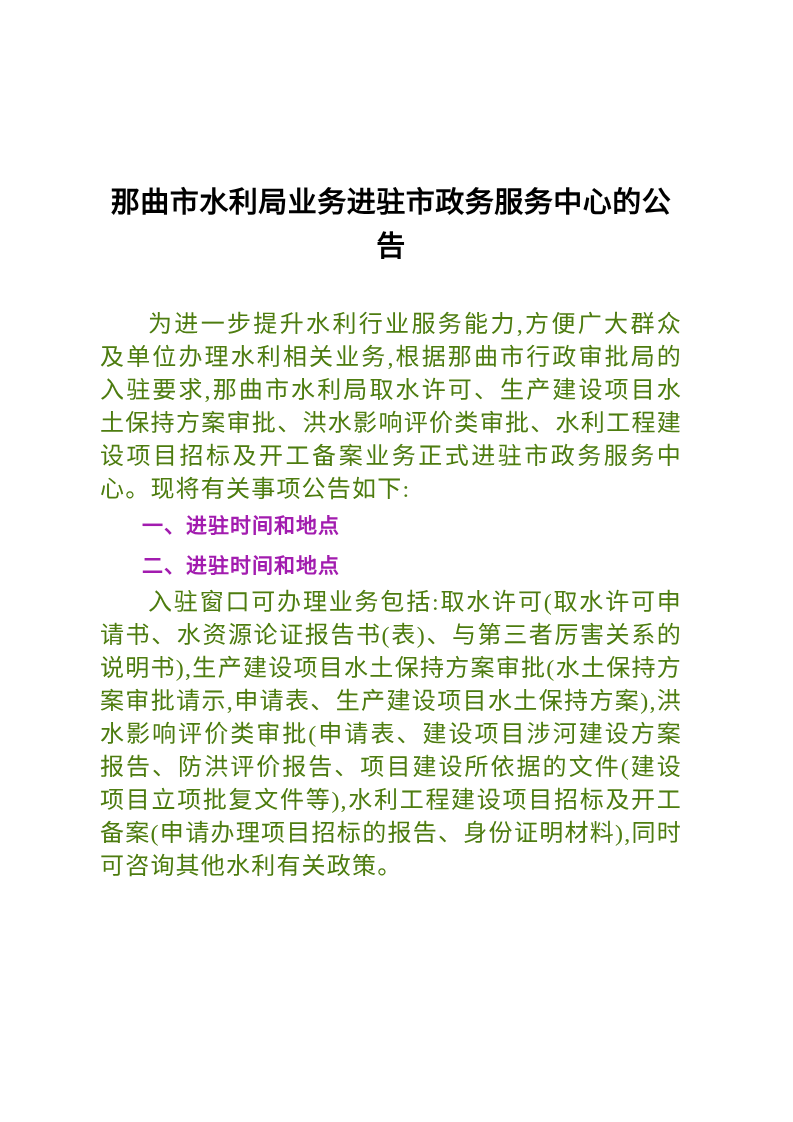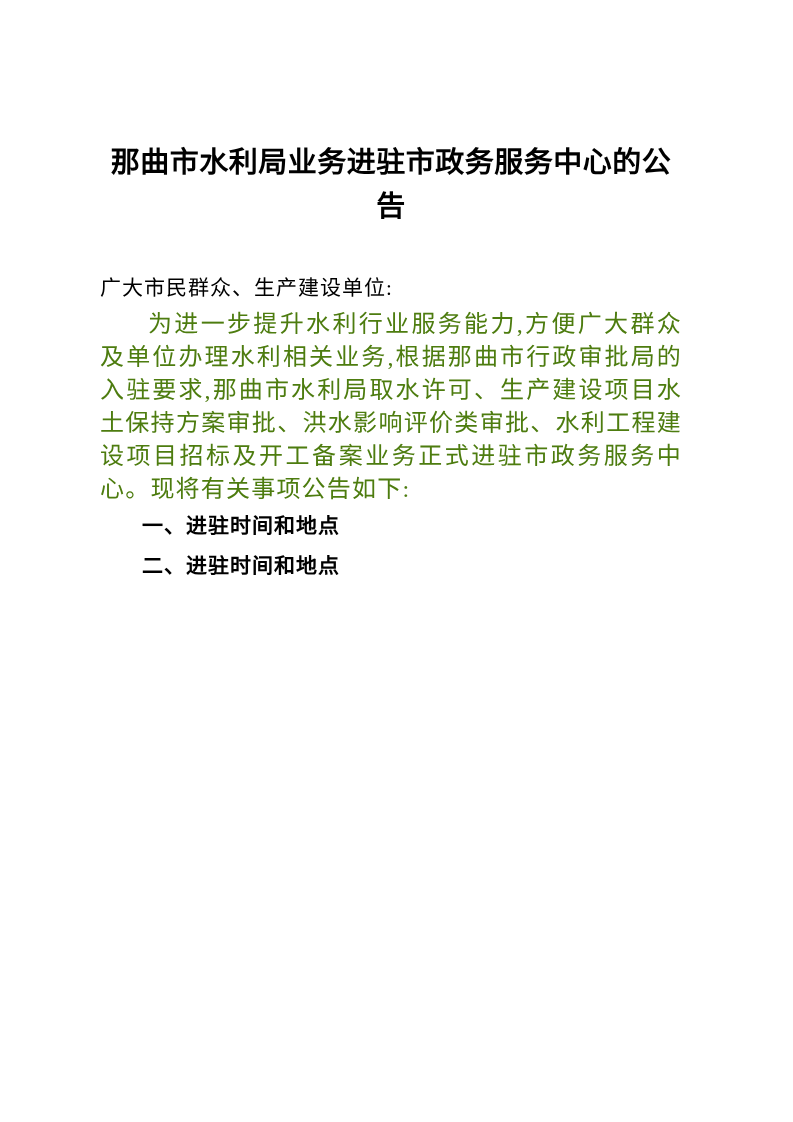--- a/index.html
+++ b/index.html
@@ -10,20 +10,21 @@
   .doc-page {
     position: relative;
     width: 793px;
     height: 946px;
     background: #ffffff;
     box-sizing: border-box;
     padding: 140px 111px 0 100px;
     overflow: hidden;
     color: #000000;
     font-family: "Liberation Serif", "DejaVu Serif", serif;
+    margin-top: 40px;
   }
   .doc-title {
     margin: 0 0 40px 0;
     font-family: "Liberation Serif", "DejaVu Serif", serif;
     font-weight: 900;
     font-size: 29px;
     line-height: 44px;
     text-align: center;
     letter-spacing: 0.5px;
     color: #000000;
@@ -49,29 +50,29 @@
     color: #4d7c0f;
   }
   .body-block h2.heading {
     margin: 0;
     font-family: "Liberation Sans", "DejaVu Sans", sans-serif;
     font-weight: bold;
     font-size: 21px;
     line-height: 40px;
     letter-spacing: 1px;
     text-indent: 2em;
-    color: #000000;
+    color: #a21caf;
   }
 </style>
 </head>
 <body>
 
 <div class="doc-page">
   <h1 class="doc-title">那曲市水利局业务进驻市政务服务中心的公告</h1>
 
-  <p class="salutation">广大市民群众、生产建设单位:</p>
 
   <div class="body-block">
       <p class="paragraph">为进一步提升水利行业服务能力,方便广大群众及单位办理水利相关业务,根据那曲市行政审批局的入驻要求,那曲市水利局取水许可、生产建设项目水土保持方案审批、洪水影响评价类审批、水利工程建设项目招标及开工备案业务正式进驻市政务服务中心。现将有关事项公告如下:</p>
       <h2 class="heading">一、进驻时间和地点</h2>
       <h2 class="heading">二、进驻时间和地点</h2>
+      <p class="paragraph">入驻窗口可办理业务包括:取水许可(取水许可申请书、水资源论证报告书(表)、与第三者厉害关系的说明书),生产建设项目水土保持方案审批(水土保持方案审批请示,申请表、生产建设项目水土保持方案),洪水影响评价类审批(申请表、建设项目涉河建设方案报告、防洪评价报告、项目建设所依据的文件(建设项目立项批复文件等),水利工程建设项目招标及开工备案(申请办理项目招标的报告、身份证明材料),同时可咨询其他水利有关政策。</p>
     </div>
 </div>
 
 </body></html>

